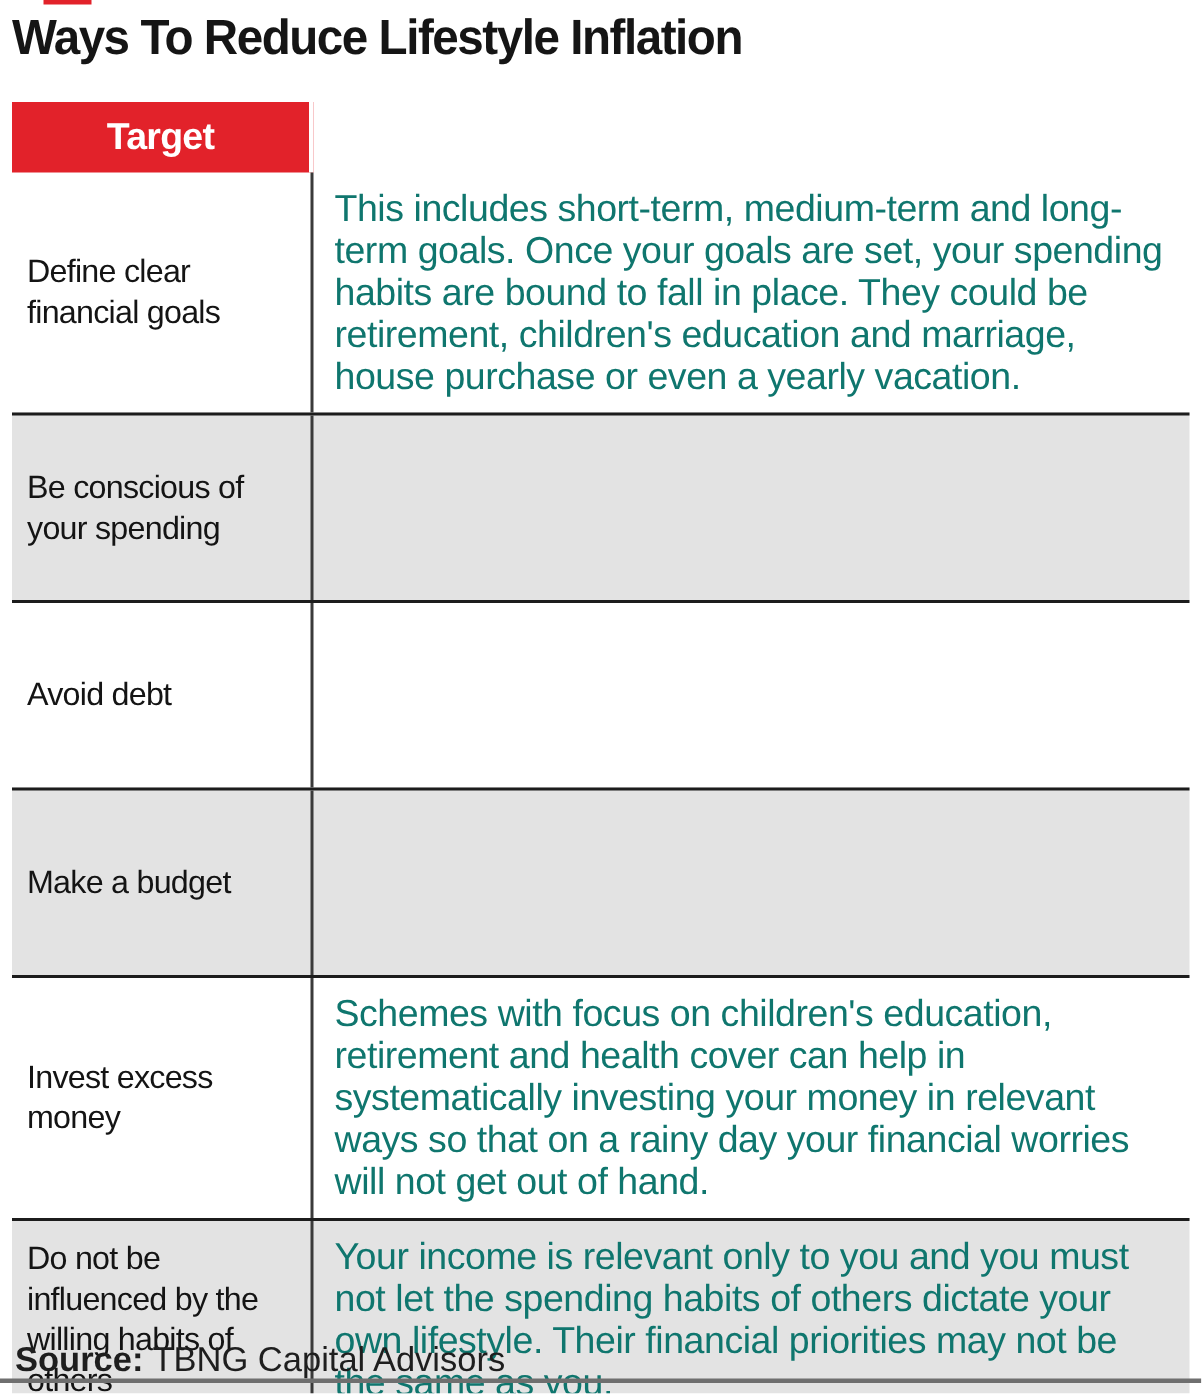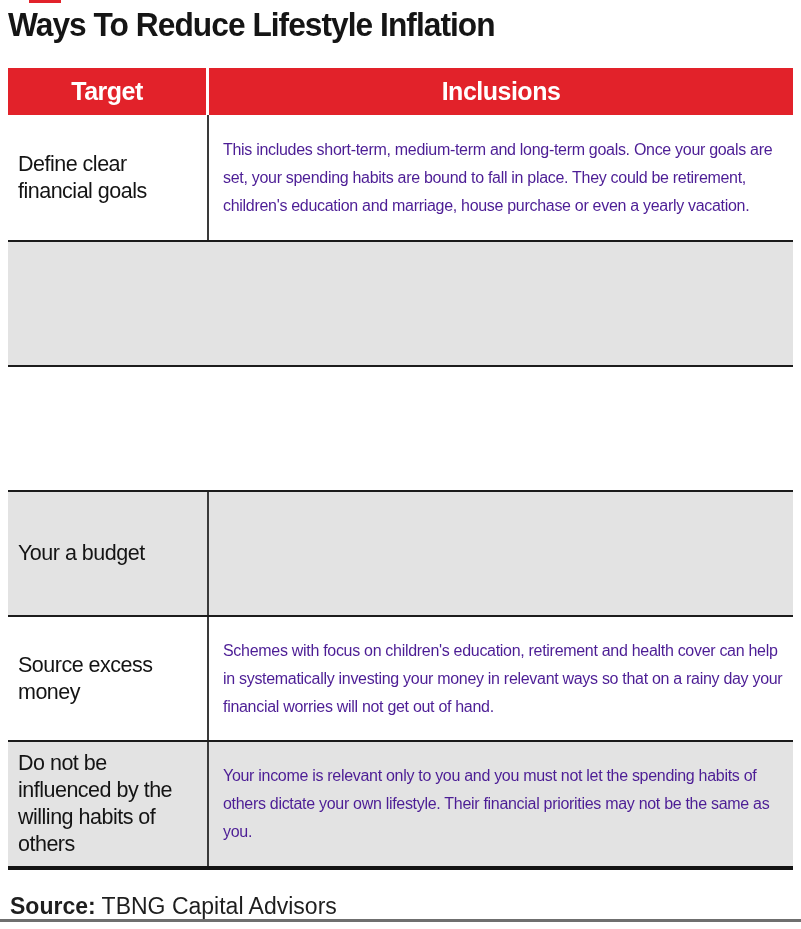--- a/index.html
+++ b/index.html
@@ -73,24 +73,24 @@
     font-weight: normal;
     font-size: 21.5px;
     letter-spacing: -0.5px;
     line-height: 27px;
     color: #141414;
   }
   .inclusion-cell {
     display: flex;
     align-items: center;
     padding: 10px 10px 10px 14px;
-    font-size: 16px;
+    font-size: 25px;
     line-height: 28px;
     letter-spacing: -0.3px;
-    color: #4c1d95;
+    color: #0f766e;
   }
   .source-line {
     position: absolute;
     left: 10px; top: 893px;
     font-size: 23px;
     color: #1e1e1e;
   }
   .source-label { font-weight: bold; }
   .bottom-rule {
     position: absolute;
@@ -105,40 +105,41 @@
 <div class="page">
 
   <div class="top-red-dash"></div>
 
   <h1 class="page-title">Ways To Reduce Lifestyle Inflation</h1>
 
   <div class="table">
 
     <div class="header-row">
       <div class="header-cell first">Target</div>
-      <div class="header-cell">Inclusions</div>
     </div>
 
     <div class="body-row">
       <div class="target-cell">Define clear financial goals</div>
       <div class="inclusion-cell">This includes short-term, medium-term and long-term goals. Once your goals are set, your spending habits are bound to fall in place. They could be retirement, children's education and marriage, house purchase or even a yearly vacation.</div>
     </div>
 
     <div class="body-row alt">
+      <div class="target-cell">Be conscious of your spending</div>
     </div>
 
     <div class="body-row">
+      <div class="target-cell">Avoid debt</div>
     </div>
 
     <div class="body-row alt">
-      <div class="target-cell">Your a budget</div>
+      <div class="target-cell">Make a budget</div>
     </div>
 
     <div class="body-row">
-      <div class="target-cell">Source excess money</div>
+      <div class="target-cell">Invest excess money</div>
       <div class="inclusion-cell">Schemes with focus on children's education, retirement and health cover can help in systematically investing your money in relevant ways so that on a rainy day your financial worries will not get out of hand.</div>
     </div>
 
     <div class="body-row alt">
       <div class="target-cell">Do not be influenced by the willing habits of others</div>
       <div class="inclusion-cell">Your income is relevant only to you and you must not let the spending habits of others dictate your own lifestyle. Their financial priorities may not be the same as you.</div>
     </div>
 
   </div>
 

